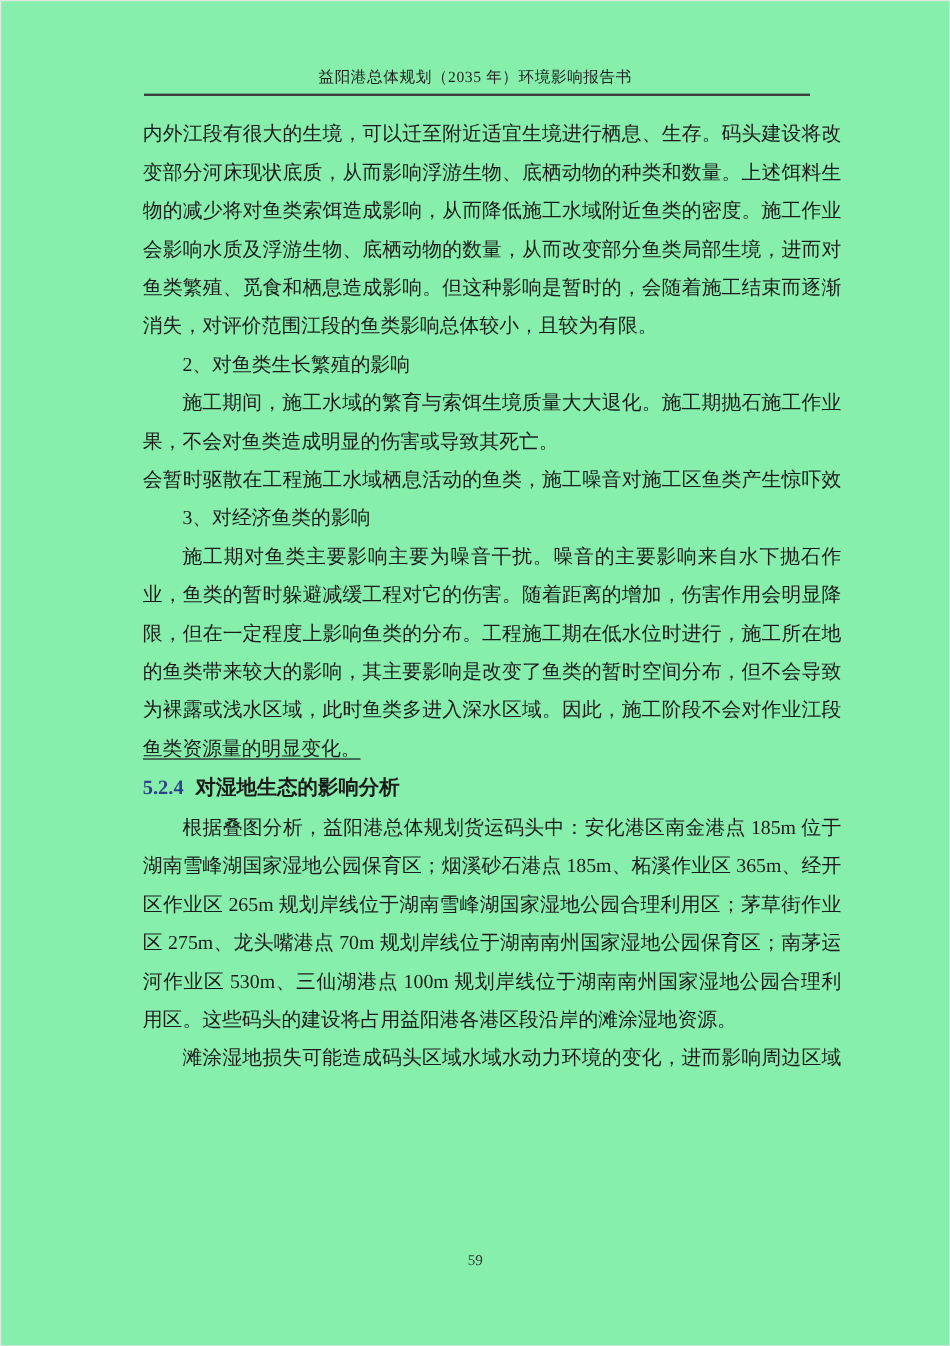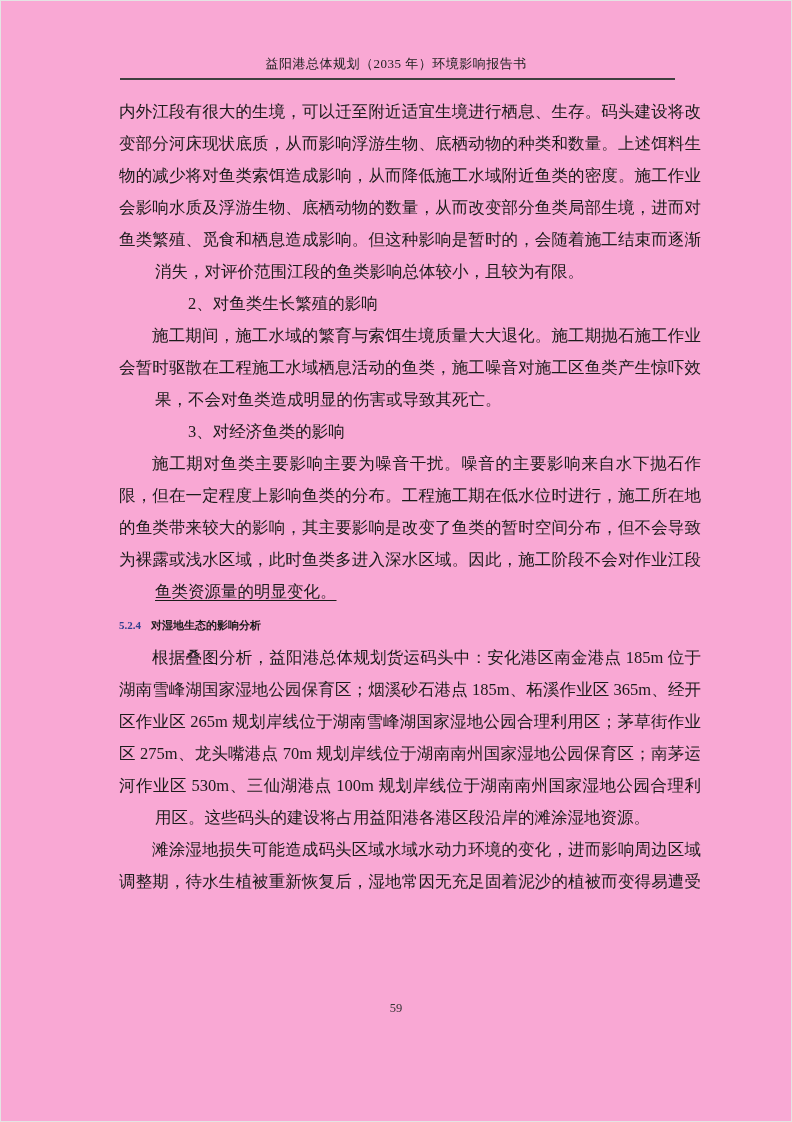--- a/index.html
+++ b/index.html
@@ -1,19 +1,19 @@
 <!DOCTYPE html>
 <html><head>
 <meta charset="utf-8">
 <style>
   html,body { margin:0; padding:0; background:#ffffff; }
   .page {
     position:relative;
     width:792px; height:1122px;
-    background:#f9a8d4;
+    background:#86efac;
     border:1px solid #e4e4e4;
     box-sizing:border-box;
     font-family:"Liberation Serif","DejaVu Serif",serif;
     color:#1b1b1b;
     overflow:hidden;
   }
   .header-title {
     position:absolute; top:54px; left:0; right:0;
     text-align:center;
     font-size:13px;
@@ -27,32 +27,32 @@
   .content {
     position:absolute; left:118px; top:95px; width:582px;
   }
   .tline {
     height:32px; line-height:32px;
     font-size:16.5px;
     color:#1b1b1b;
     overflow:hidden;
   }
   .tline.full  { text-align:justify; text-align-last:justify; }
-  .tline.short { text-align:left; text-align-last:left;margin-left:36px; }
+  .tline.short { text-align:left; text-align-last:left; }
   .tline.ind   { text-indent:33px; }
   .tline.ul    { text-decoration:underline; text-underline-offset:3px; }
   .heading-row {
     height:34px; line-height:34px;
     font-weight:bold;
-    font-size:11px;
+    font-size:17px;
     white-space:nowrap;
   }
   .heading-num { font-weight:bold; margin-right:10px; }
   .footer-pagenum {
-    position:absolute; top:1000px; left:0; right:0;
+    position:absolute; top:1042px; left:0; right:0;
     text-align:center;
     font-size:12.5px;
     color:#333333;
   }
 </style>
 </head>
 <body>
 
 <div class="page">
   <div class="header-title">益阳港总体规划（2035 年）环境影响报告书</div>
@@ -60,33 +60,33 @@
 
   <div class="content" id="content-col">
       <div class="tline full">内外江段有很大的生境，可以迁至附近适宜生境进行栖息、生存。码头建设将改</div>
       <div class="tline full">变部分河床现状底质，从而影响浮游生物、底栖动物的种类和数量。上述饵料生</div>
       <div class="tline full">物的减少将对鱼类索饵造成影响，从而降低施工水域附近鱼类的密度。施工作业</div>
       <div class="tline full">会影响水质及浮游生物、底栖动物的数量，从而改变部分鱼类局部生境，进而对</div>
       <div class="tline full">鱼类繁殖、觅食和栖息造成影响。但这种影响是暂时的，会随着施工结束而逐渐</div>
       <div class="tline short">消失，对评价范围江段的鱼类影响总体较小，且较为有限。</div>
       <div class="tline short ind">2、对鱼类生长繁殖的影响</div>
       <div class="tline full ind">施工期间，施工水域的繁育与索饵生境质量大大退化。施工期抛石施工作业</div>
+      <div class="tline short">果，不会对鱼类造成明显的伤害或导致其死亡。</div>
       <div class="tline full">会暂时驱散在工程施工水域栖息活动的鱼类，施工噪音对施工区鱼类产生惊吓效</div>
-      <div class="tline short">果，不会对鱼类造成明显的伤害或导致其死亡。</div>
       <div class="tline short ind">3、对经济鱼类的影响</div>
       <div class="tline full ind">施工期对鱼类主要影响主要为噪音干扰。噪音的主要影响来自水下抛石作</div>
+      <div class="tline full">业，鱼类的暂时躲避减缓工程对它的伤害。随着距离的增加，伤害作用会明显降</div>
       <div class="tline full">限，但在一定程度上影响鱼类的分布。工程施工期在低水位时进行，施工所在地</div>
       <div class="tline full">的鱼类带来较大的影响，其主要影响是改变了鱼类的暂时空间分布，但不会导致</div>
       <div class="tline full">为裸露或浅水区域，此时鱼类多进入深水区域。因此，施工阶段不会对作业江段</div>
       <div class="tline short ul">鱼类资源量的明显变化。</div>
       <div class="heading-row"><span class="heading-num" style="color: rgb(47, 63, 142);">5.2.4</span><span>对湿地生态的影响分析</span></div>
       <div class="tline full ind">根据叠图分析，益阳港总体规划货运码头中：安化港区南金港点 185m 位于</div>
       <div class="tline full">湖南雪峰湖国家湿地公园保育区；烟溪砂石港点 185m、柘溪作业区 365m、经开</div>
       <div class="tline full">区作业区 265m 规划岸线位于湖南雪峰湖国家湿地公园合理利用区；茅草街作业</div>
       <div class="tline full">区 275m、龙头嘴港点 70m 规划岸线位于湖南南州国家湿地公园保育区；南茅运</div>
       <div class="tline full">河作业区 530m、三仙湖港点 100m 规划岸线位于湖南南州国家湿地公园合理利</div>
       <div class="tline short">用区。这些码头的建设将占用益阳港各港区段沿岸的滩涂湿地资源。</div>
       <div class="tline full ind">滩涂湿地损失可能造成码头区域水域水动力环境的变化，进而影响周边区域</div>
-      <div class="tline full">调整期，待水生植被重新恢复后，湿地常因无充足固着泥沙的植被而变得易遭受</div>
     </div>
 
   <div class="footer-pagenum">59</div>
 </div>
 
 </body></html>

